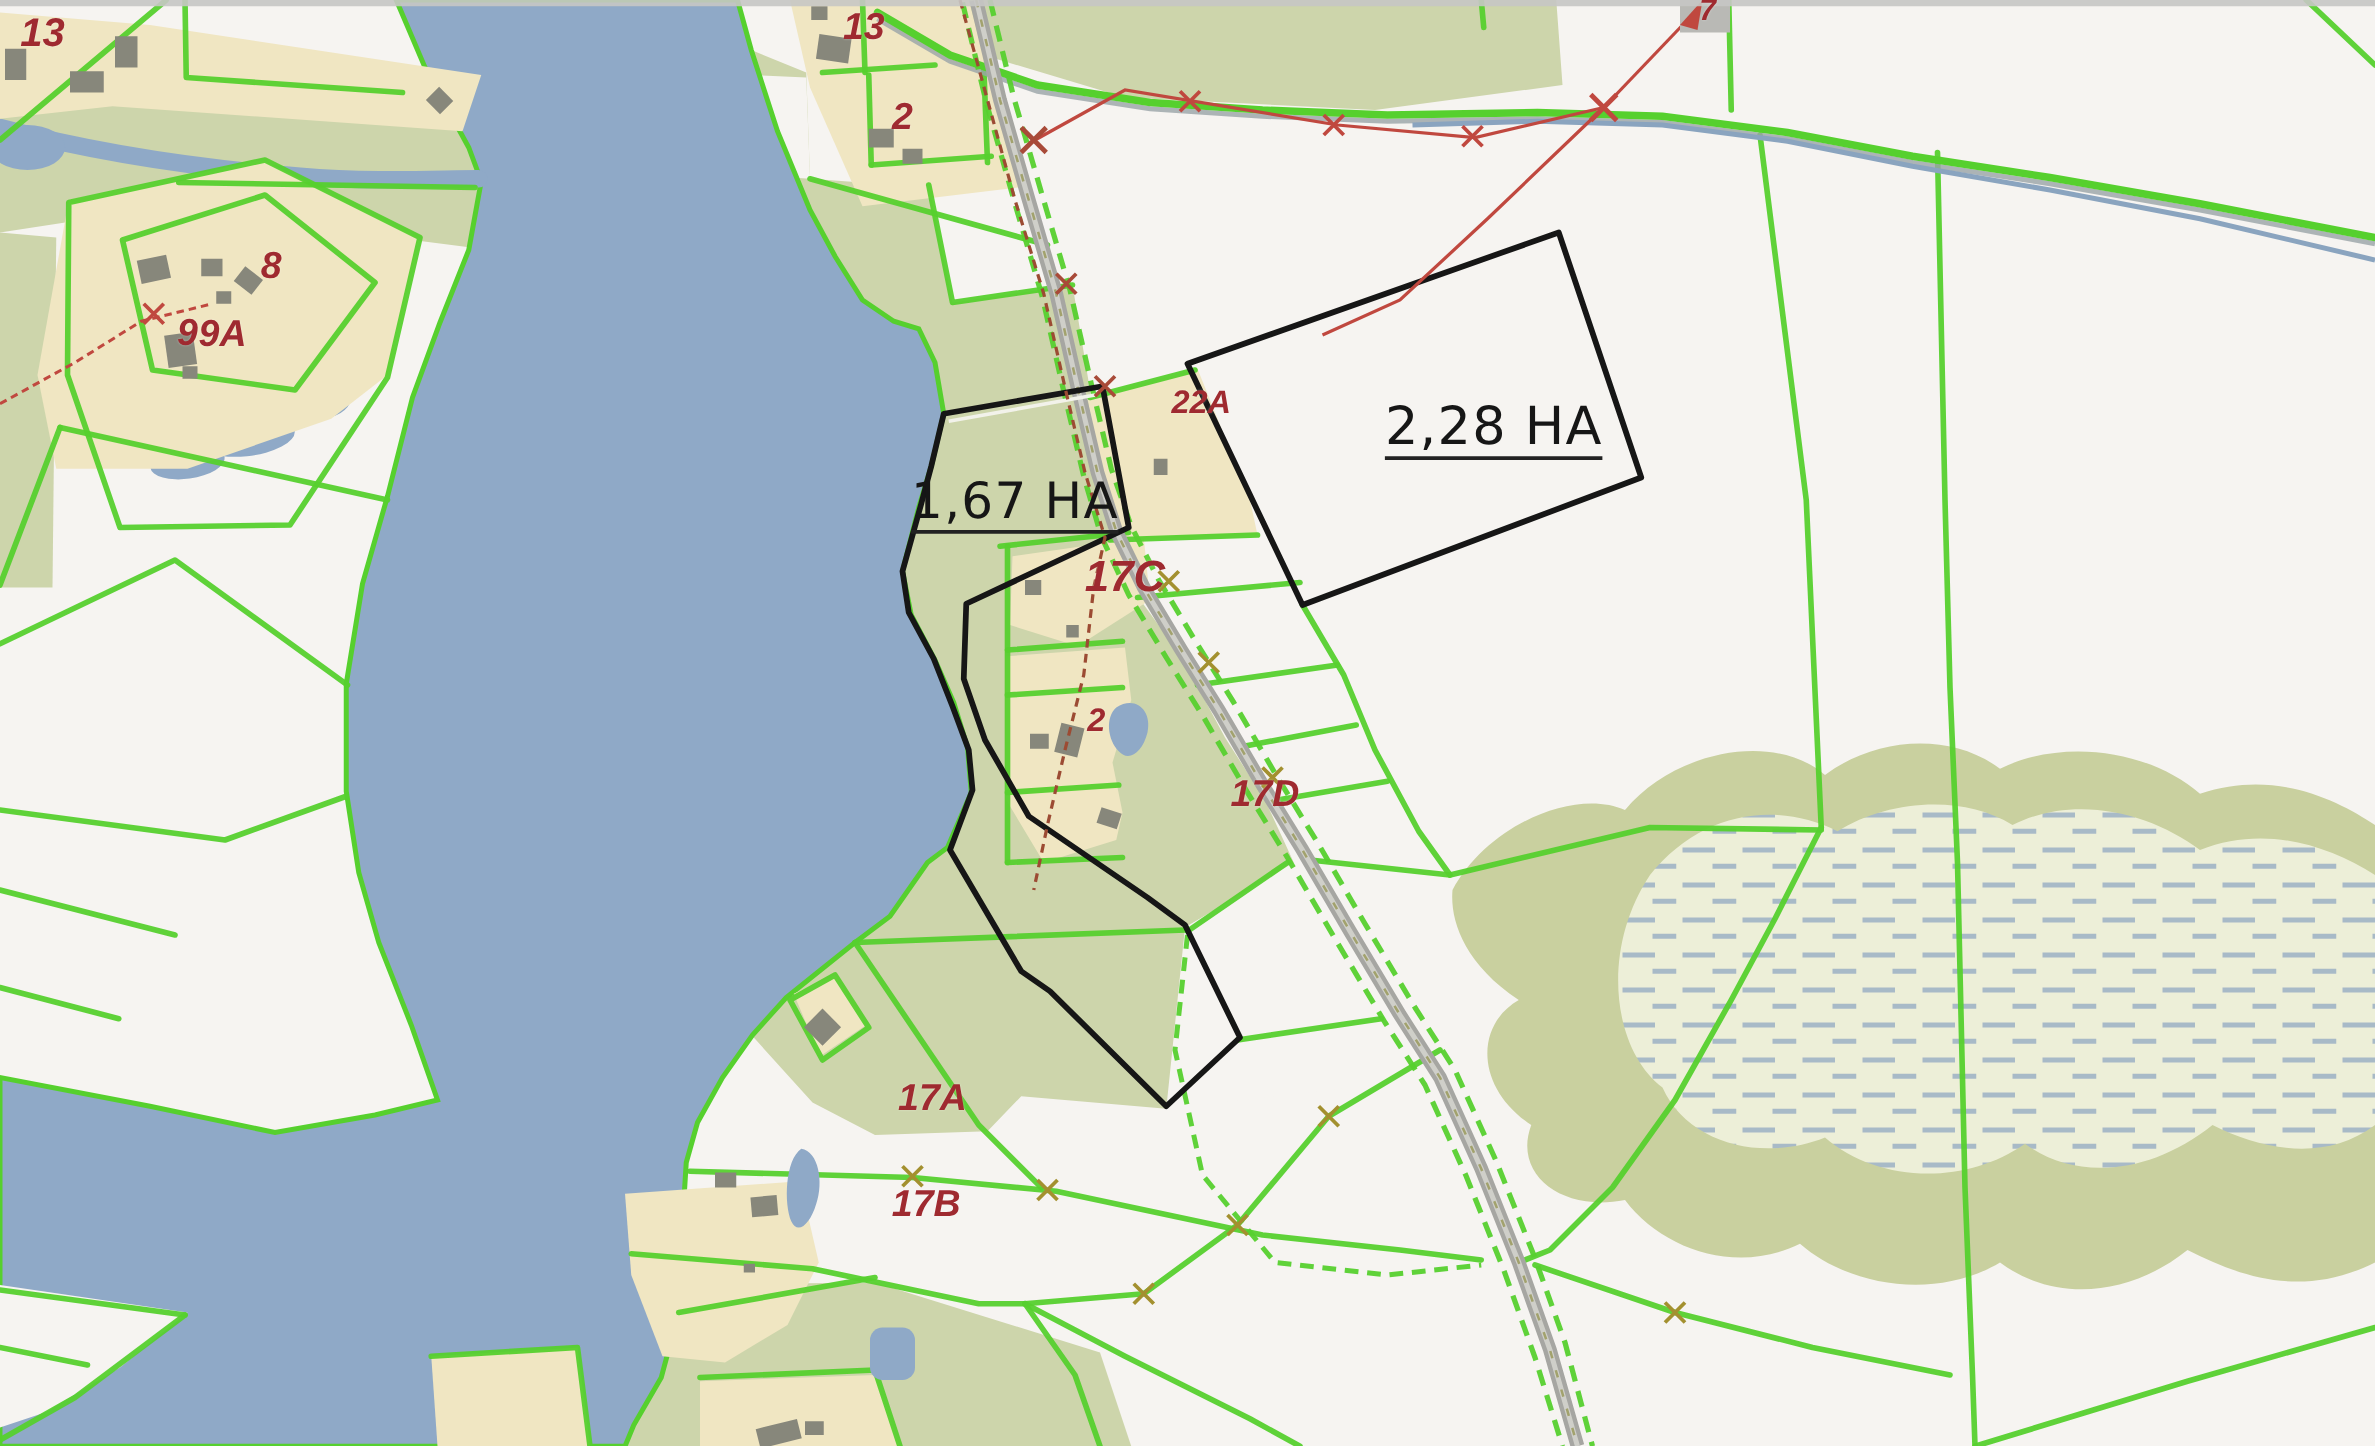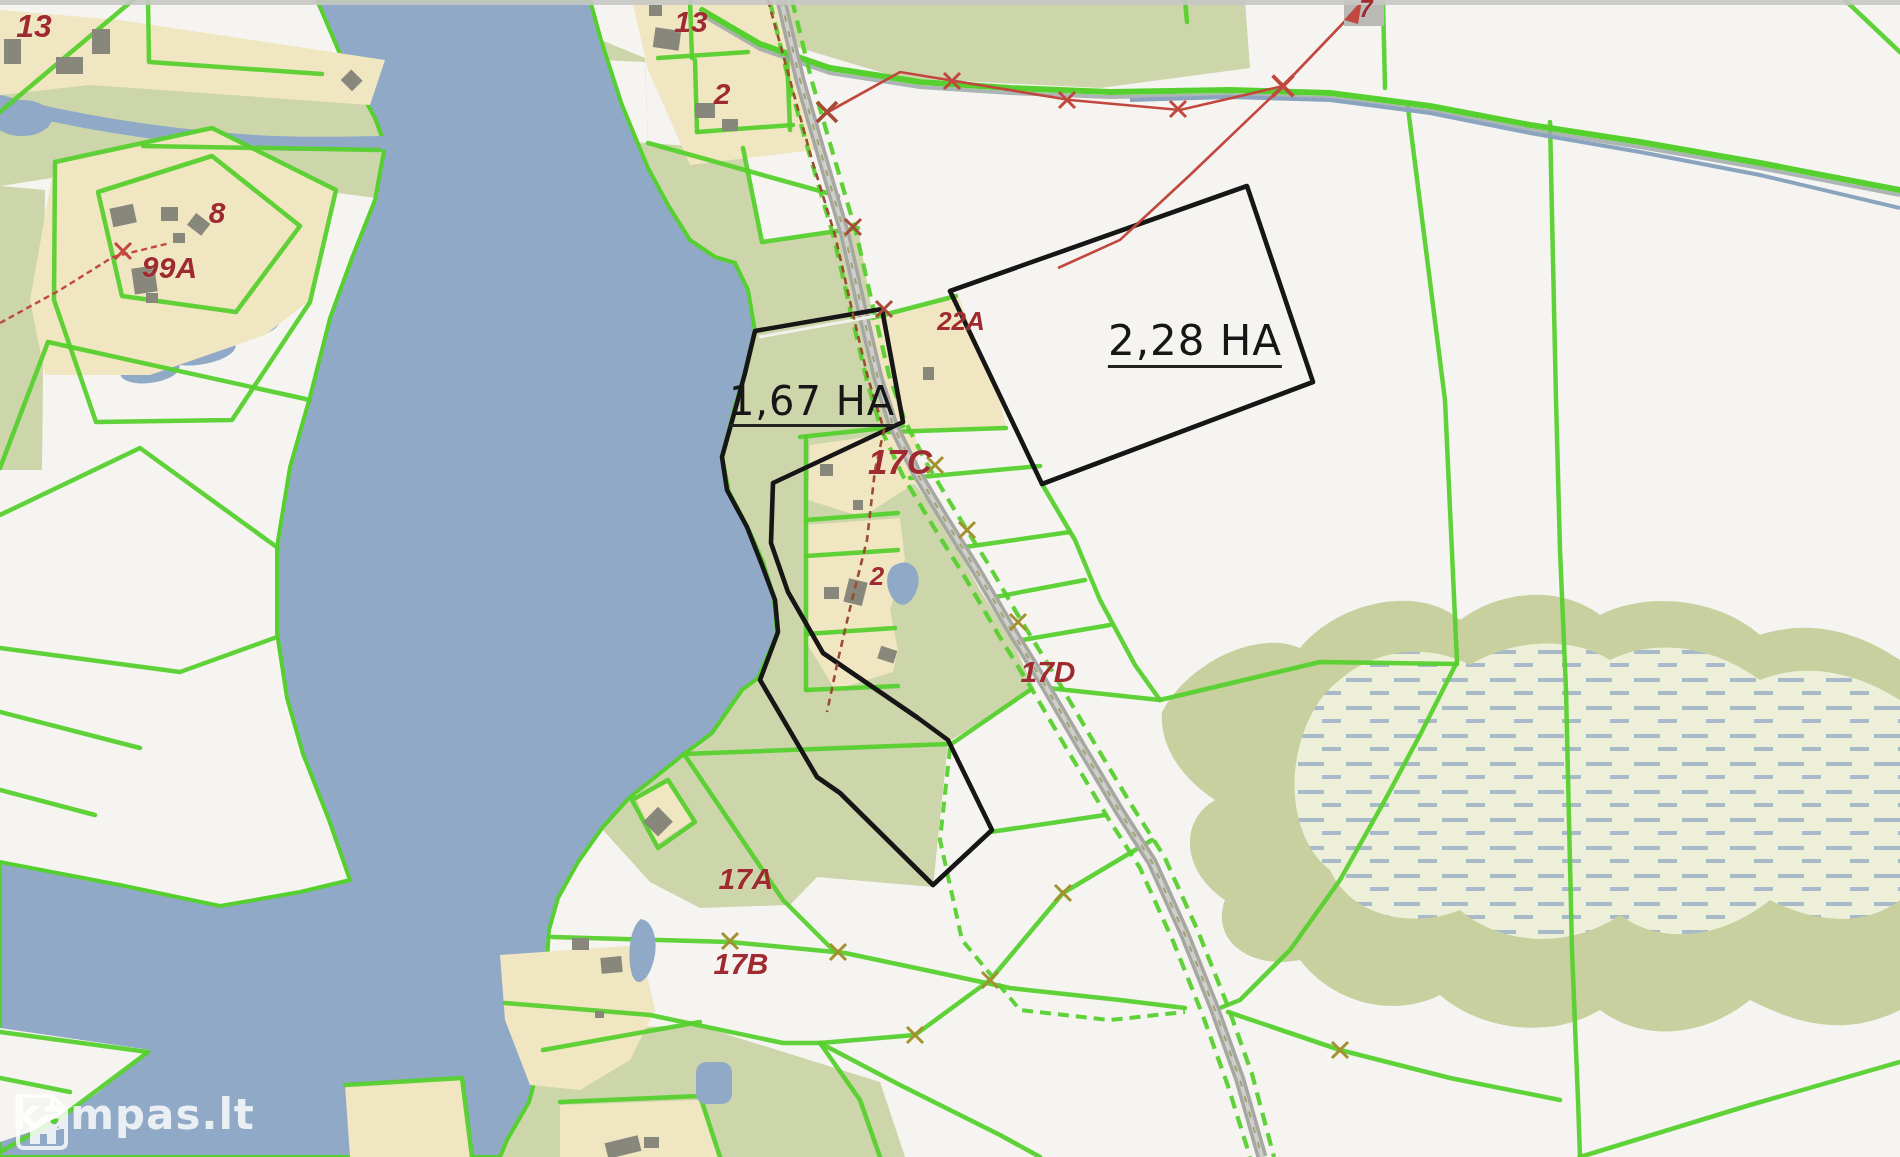--- a/index.html
+++ b/index.html
@@ -281,30 +281,22 @@
 <div id="labels">
       <div class="plabel" style="left: 34px; top: 26px; font-size: 32px;">13</div>
       <div class="plabel" style="left: 691px; top: 22px; font-size: 30px;">13</div>
       <div class="plabel" style="left: 722px; top: 94px; font-size: 30px;">2</div>
       <div class="plabel" style="left: 217px; top: 213px; font-size: 30px;">8</div>
       <div class="plabel" style="left: 150px; top: 267px; font-size: 30px;">9</div>
       <div class="plabel" style="left: 178px; top: 268px; font-size: 30px;">9A</div>
       <div class="plabel" style="left: 961px; top: 321px; font-size: 26px;">22A</div>
       <div class="plabel" style="left: 900px; top: 461px; font-size: 35px;">17C</div>
       <div class="plabel" style="left: 877px; top: 576px; font-size: 26px;">2</div>
-      <div class="plabel" style="left: 1012px; top: 672px; font-size: 30px; margin-left: 36px;">17D</div>
+      <div class="plabel" style="left: 1012px; top: 636px; font-size: 30px;">17D</div>
       <div class="plabel" style="left: 746px; top: 879px; font-size: 30px;">17A</div>
       <div class="plabel" style="left: 741px; top: 964px; font-size: 30px;">17B</div>
       <div class="plabel" style="left: 1366px; top: 9px; font-size: 24px;">7</div>
       <div class="area-label" style="left: 812px; top: 404px; font-size: 40px;">1,67 HA</div>
       <div class="area-label" style="left: 1152px; top: 344px; font-size: 42px; margin-left: 43px;">2,28 HA</div>
     </div>
 
-<div class="watermark">
-  <svg width="60" height="56" viewBox="0 0 60 56">
-    <path d="M6,2 L40,2 L54,16 L54,48 Q54,54 48,54 L12,54 Q6,54 6,48 Z M40,2 L40,16 L54,16" fill="none" stroke="#fff" stroke-width="4" stroke-linejoin="round"></path>
-    <path d="M14,36 L31,22 L48,36 L44,36 L44,50 L18,50 L18,36 Z" fill="#fff"></path>
-    <rect x="28" y="40" width="7" height="10" fill="#8fa9c7"></rect>
-  </svg>
-  <span class="wm-text">kampas.lt</span>
+
 </div>
 
-</div>
-
 </body></html>

